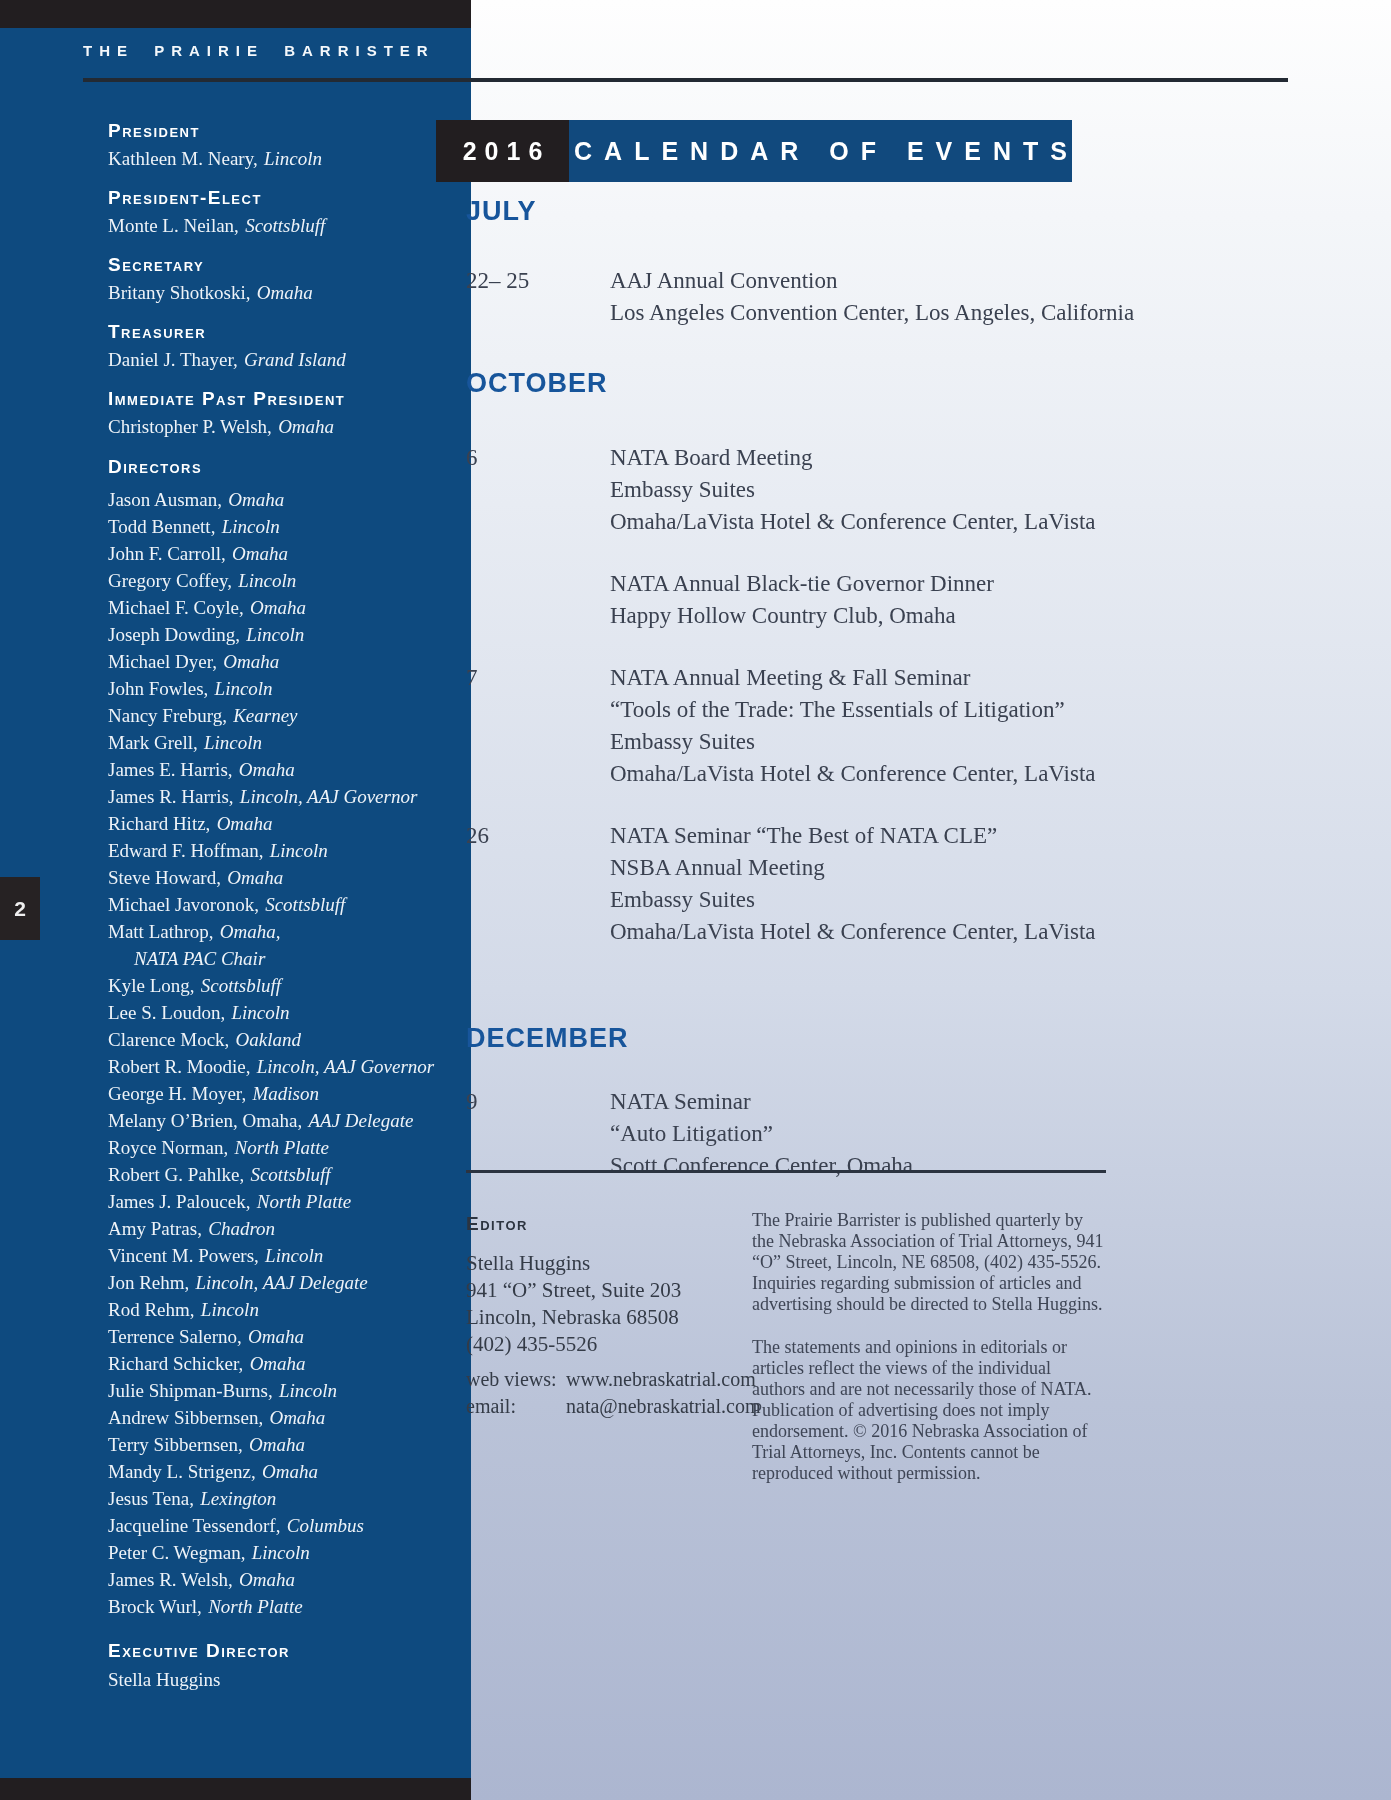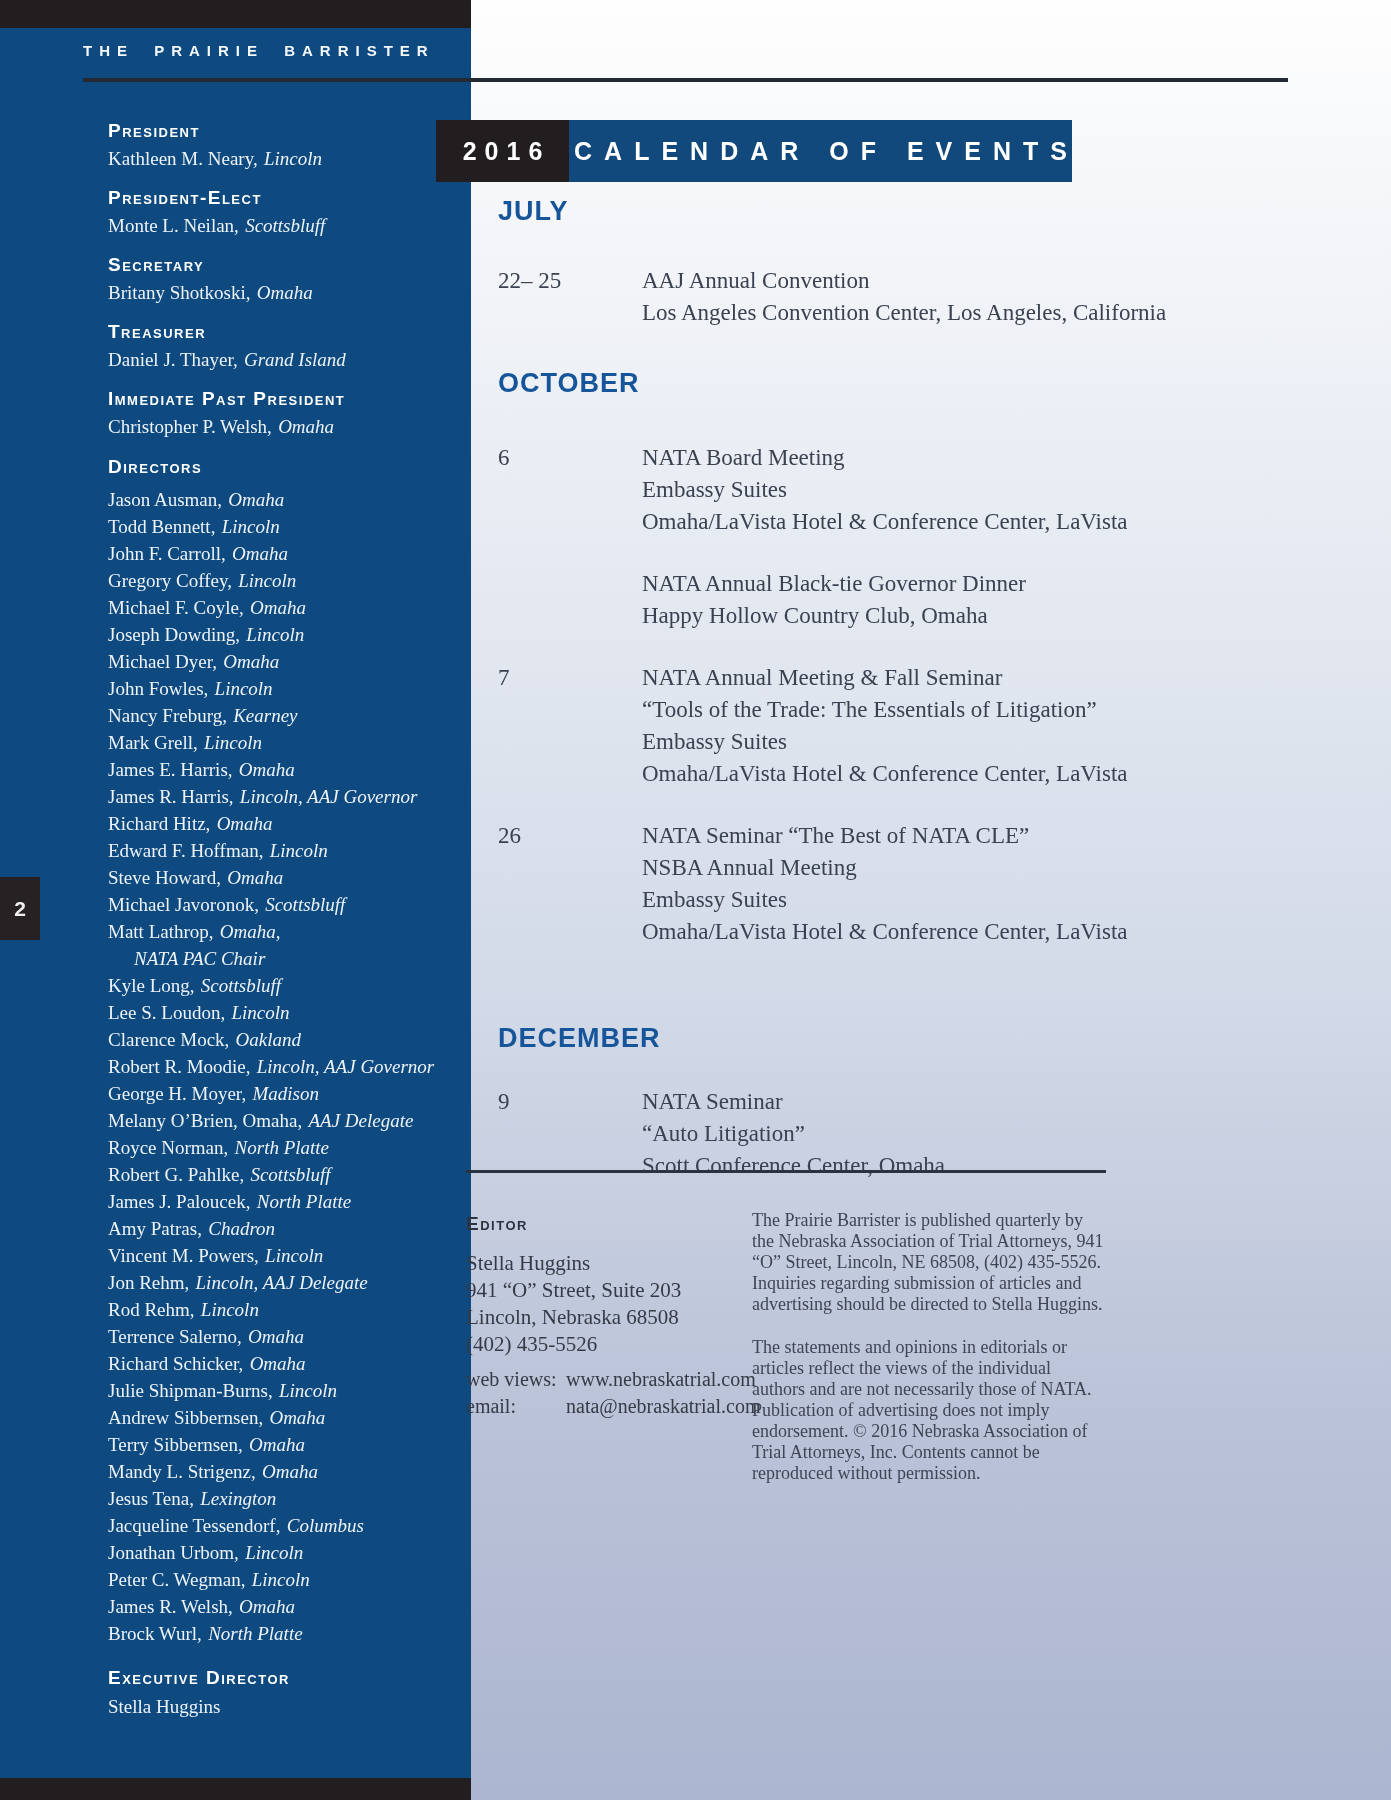--- a/index.html
+++ b/index.html
@@ -29,21 +29,21 @@
   .exec-head{margin-top:20px;margin-bottom:6px;}
   
   .banner{position:absolute;left:436px;top:120px;height:62px;display:flex;z-index:4;}
   .banner-year{width:133px;background:#221e20;color:#ffffff;display:flex;align-items:center;justify-content:center;
                font-family:"Liberation Sans","DejaVu Sans",sans-serif;font-size:25px;font-weight:700;
                letter-spacing:8px;padding-left:8px;box-sizing:border-box;}
   .banner-title{width:503px;background:#11497d;color:#ffffff;display:flex;align-items:center;justify-content:center;
                 font-family:"Liberation Sans","DejaVu Sans",sans-serif;font-size:25px;font-weight:700;
                 letter-spacing:12px;padding-left:12px;box-sizing:border-box;white-space:nowrap;}
   
-  .month-sec{position:absolute;left:466px;width:720px;margin-left:32px;}
+  .month-sec{position:absolute;left:466px;width:720px;}
   .sec-july{top:196px;}
   .sec-oct{top:368px;}
   .sec-dec{top:1023px;}
   .month-label{font-family:"Liberation Sans","DejaVu Sans",sans-serif;font-size:27px;font-weight:700;
                letter-spacing:1px;line-height:30px;color:#17559b;}
   .sec-july .events{margin-top:39px;}
   .sec-oct .events{margin-top:44px;}
   .sec-dec .events{margin-top:33px;}
   .event{display:flex;align-items:flex-start;margin-bottom:30px;}
   .event-date{width:144px;flex:none;font-size:23px;line-height:32px;color:#3a4150;}
@@ -251,24 +251,20 @@
       </div>
         <div>
         <div class="person-line"><span>Jesus Tena,</span><span class="it">Lexington</span></div>
 
       </div>
         <div>
         <div class="person-line"><span>Jacqueline Tessendorf,</span><span class="it">Columbus</span></div>
 
       </div>
         <div>
-        <div class="person-line"><span>Jonathan Urbom,</span><span class="it">Lincoln</span></div>
-
-      </div>
-        <div>
         <div class="person-line"><span>Peter C. Wegman,</span><span class="it">Lincoln</span></div>
 
       </div>
         <div>
         <div class="person-line"><span>James R. Welsh,</span><span class="it">Omaha</span></div>
 
       </div>
         <div>
         <div class="person-line"><span>Brock Wurl,</span><span class="it">North Platte</span></div>
 

